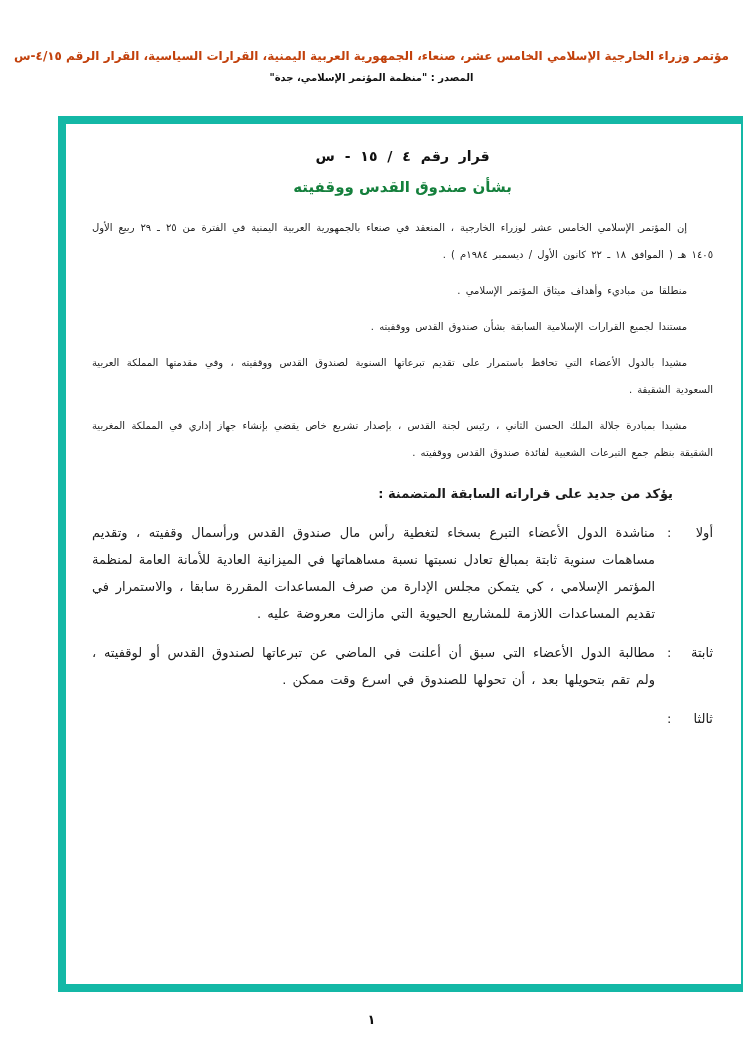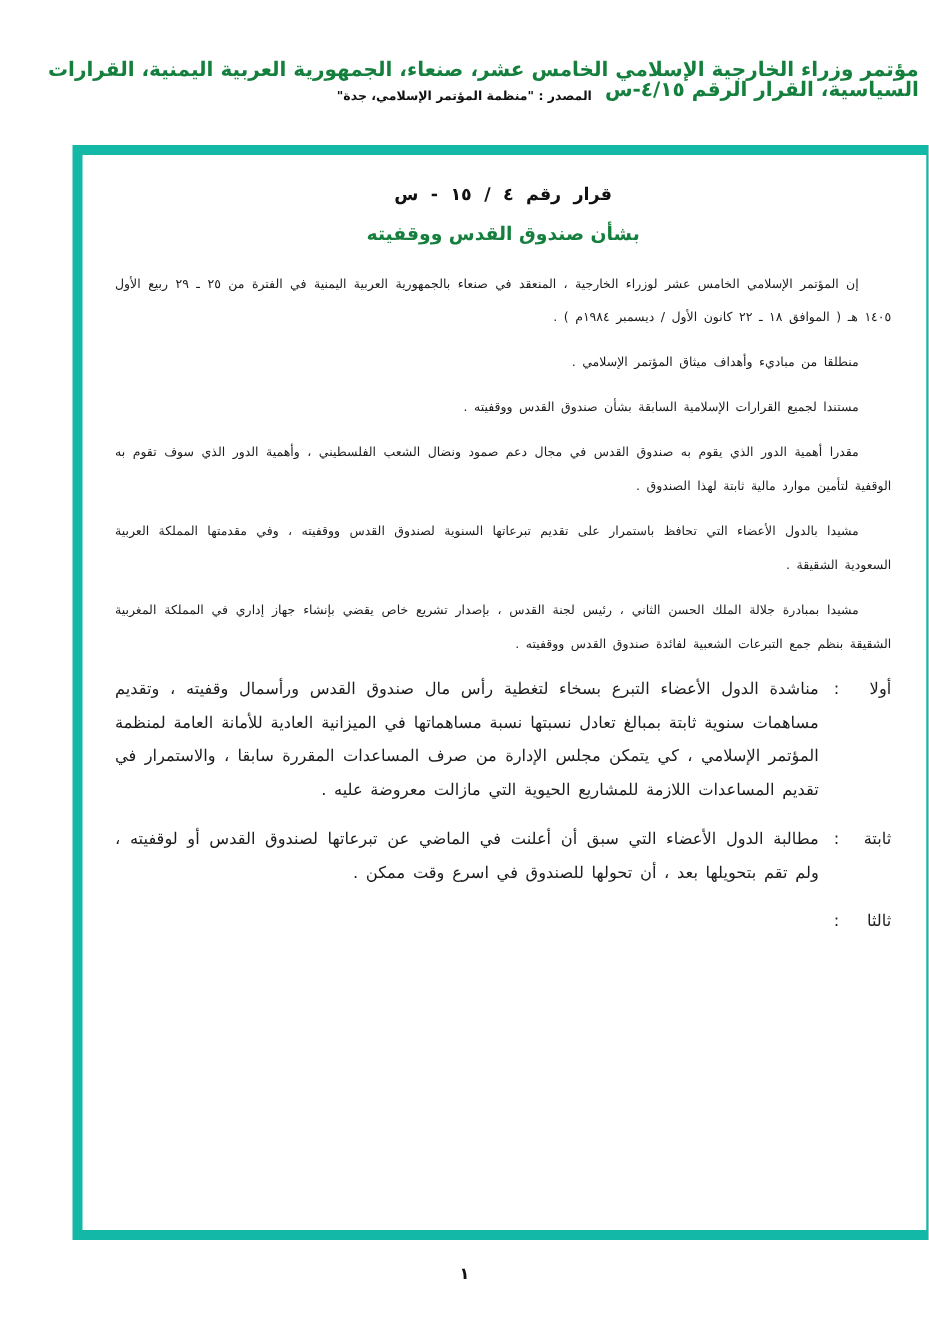--- a/index.html
+++ b/index.html
@@ -15,24 +15,25 @@
     height: 1059px;
     background: #ffffff;
     overflow: hidden;
     direction: rtl;
   }
   .top-header {
     position: absolute;
     top: 48px;
     right: 8px;
     left: 8px;
+    text-align: center;
     font-weight: bold;
-    font-size: 16px;
+    font-size: 12px;
     line-height: 16px;
-    color: #15803d;
+    color: #c2410c;
   }
   .source-line {
     position: absolute;
     top: 72px;
     right: 8px;
     left: 8px;
     text-align: center;
     font-weight: bold;
     font-size: 10px;
     color: #111;
@@ -123,26 +124,26 @@
     <div class="doc-title">قرار رقم ٤ / ١٥ - س</div>
 
     <div class="doc-subtitle">بشأن صندوق القدس ووقفيته</div>
 
     <p class="para">إن المؤتمر الإسلامي الخامس عشر لوزراء الخارجية ، المنعقد في صنعاء بالجمهورية العربية اليمنية في الفترة من ٢٥ ـ ٢٩ ربيع الأول ١٤٠٥ هـ ( الموافق ١٨ ـ ٢٢ كانون الأول / ديسمبر ١٩٨٤م ) .</p>
 
     <p class="para">منطلقا من مباديء وأهداف ميثاق المؤتمر الإسلامي .</p>
 
     <p class="para">مستندا لجميع القرارات الإسلامية السابقة بشأن صندوق القدس ووقفيته .</p>
 
-    <p class="para">مقدرا أهمية الدور الذي يقوم به صندوق القدس في مجال دعم صمود ونضال الشعب الفلسطيني ، وأهمية الدور الذي سوف تقوم به الوقفية لتأمين موارد مالية ثابتة لهذا الصندوق .</p>
 
     <p class="para">مشيدا بالدول الأعضاء التي تحافظ باستمرار على تقديم تبرعاتها السنوية لصندوق القدس ووقفيته ، وفي مقدمتها المملكة العربية السعودية الشقيقة .</p>
 
     <p class="para">مشيدا بمبادرة جلالة الملك الحسن الثاني ، رئيس لجنة القدس ، بإصدار تشريع خاص يقضي بإنشاء جهاز إداري في المملكة المغربية الشقيقة بنظم جمع التبرعات الشعبية لفائدة صندوق القدس ووقفيته .</p>
 
+    <p class="affirm">يؤكد من جديد على قراراته السابقة المتضمنة :</p>
 
     <div class="item">
       <div class="item-label">
         <span>أولا</span>
         <span>:</span>
       </div>
       <div class="item-text">مناشدة الدول الأعضاء التبرع بسخاء لتغطية رأس مال صندوق القدس ورأسمال وقفيته ، وتقديم مساهمات سنوية ثابتة بمبالغ تعادل نسبتها نسبة مساهماتها في الميزانية العادية للأمانة العامة لمنظمة المؤتمر الإسلامي ، كي يتمكن مجلس الإدارة من صرف المساعدات المقررة سابقا ، والاستمرار في تقديم المساعدات اللازمة للمشاريع الحيوية التي مازالت معروضة عليه .</div>
     </div>
 
     <div class="item">

